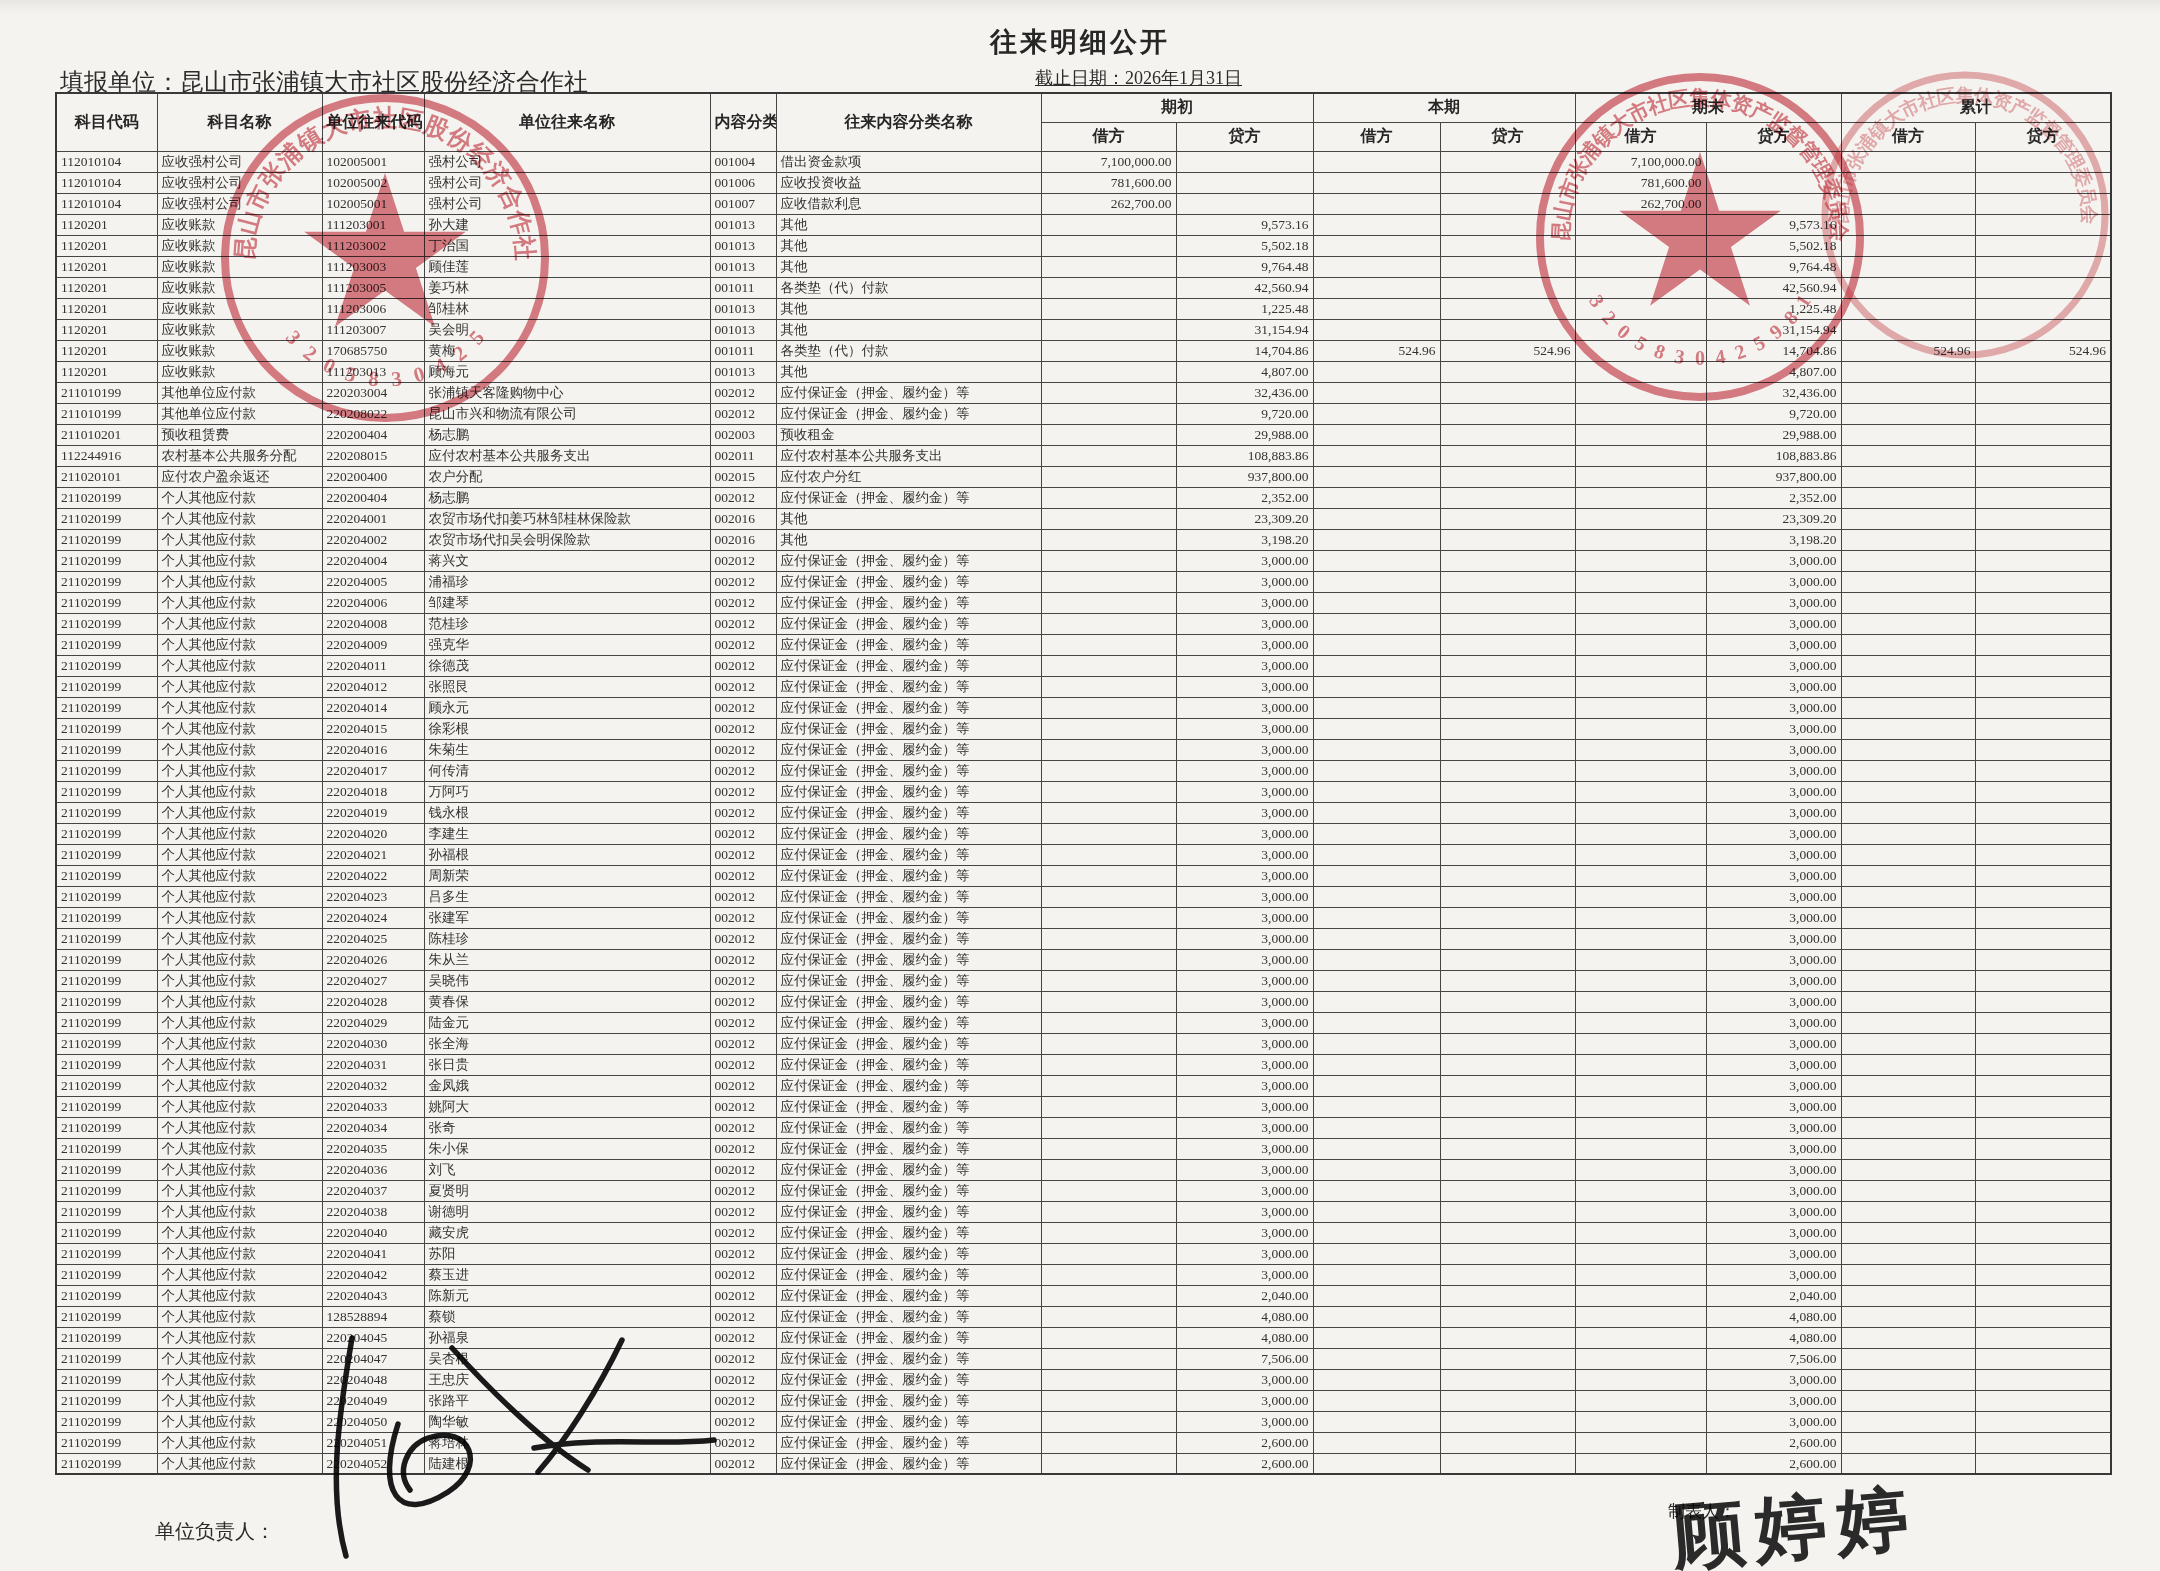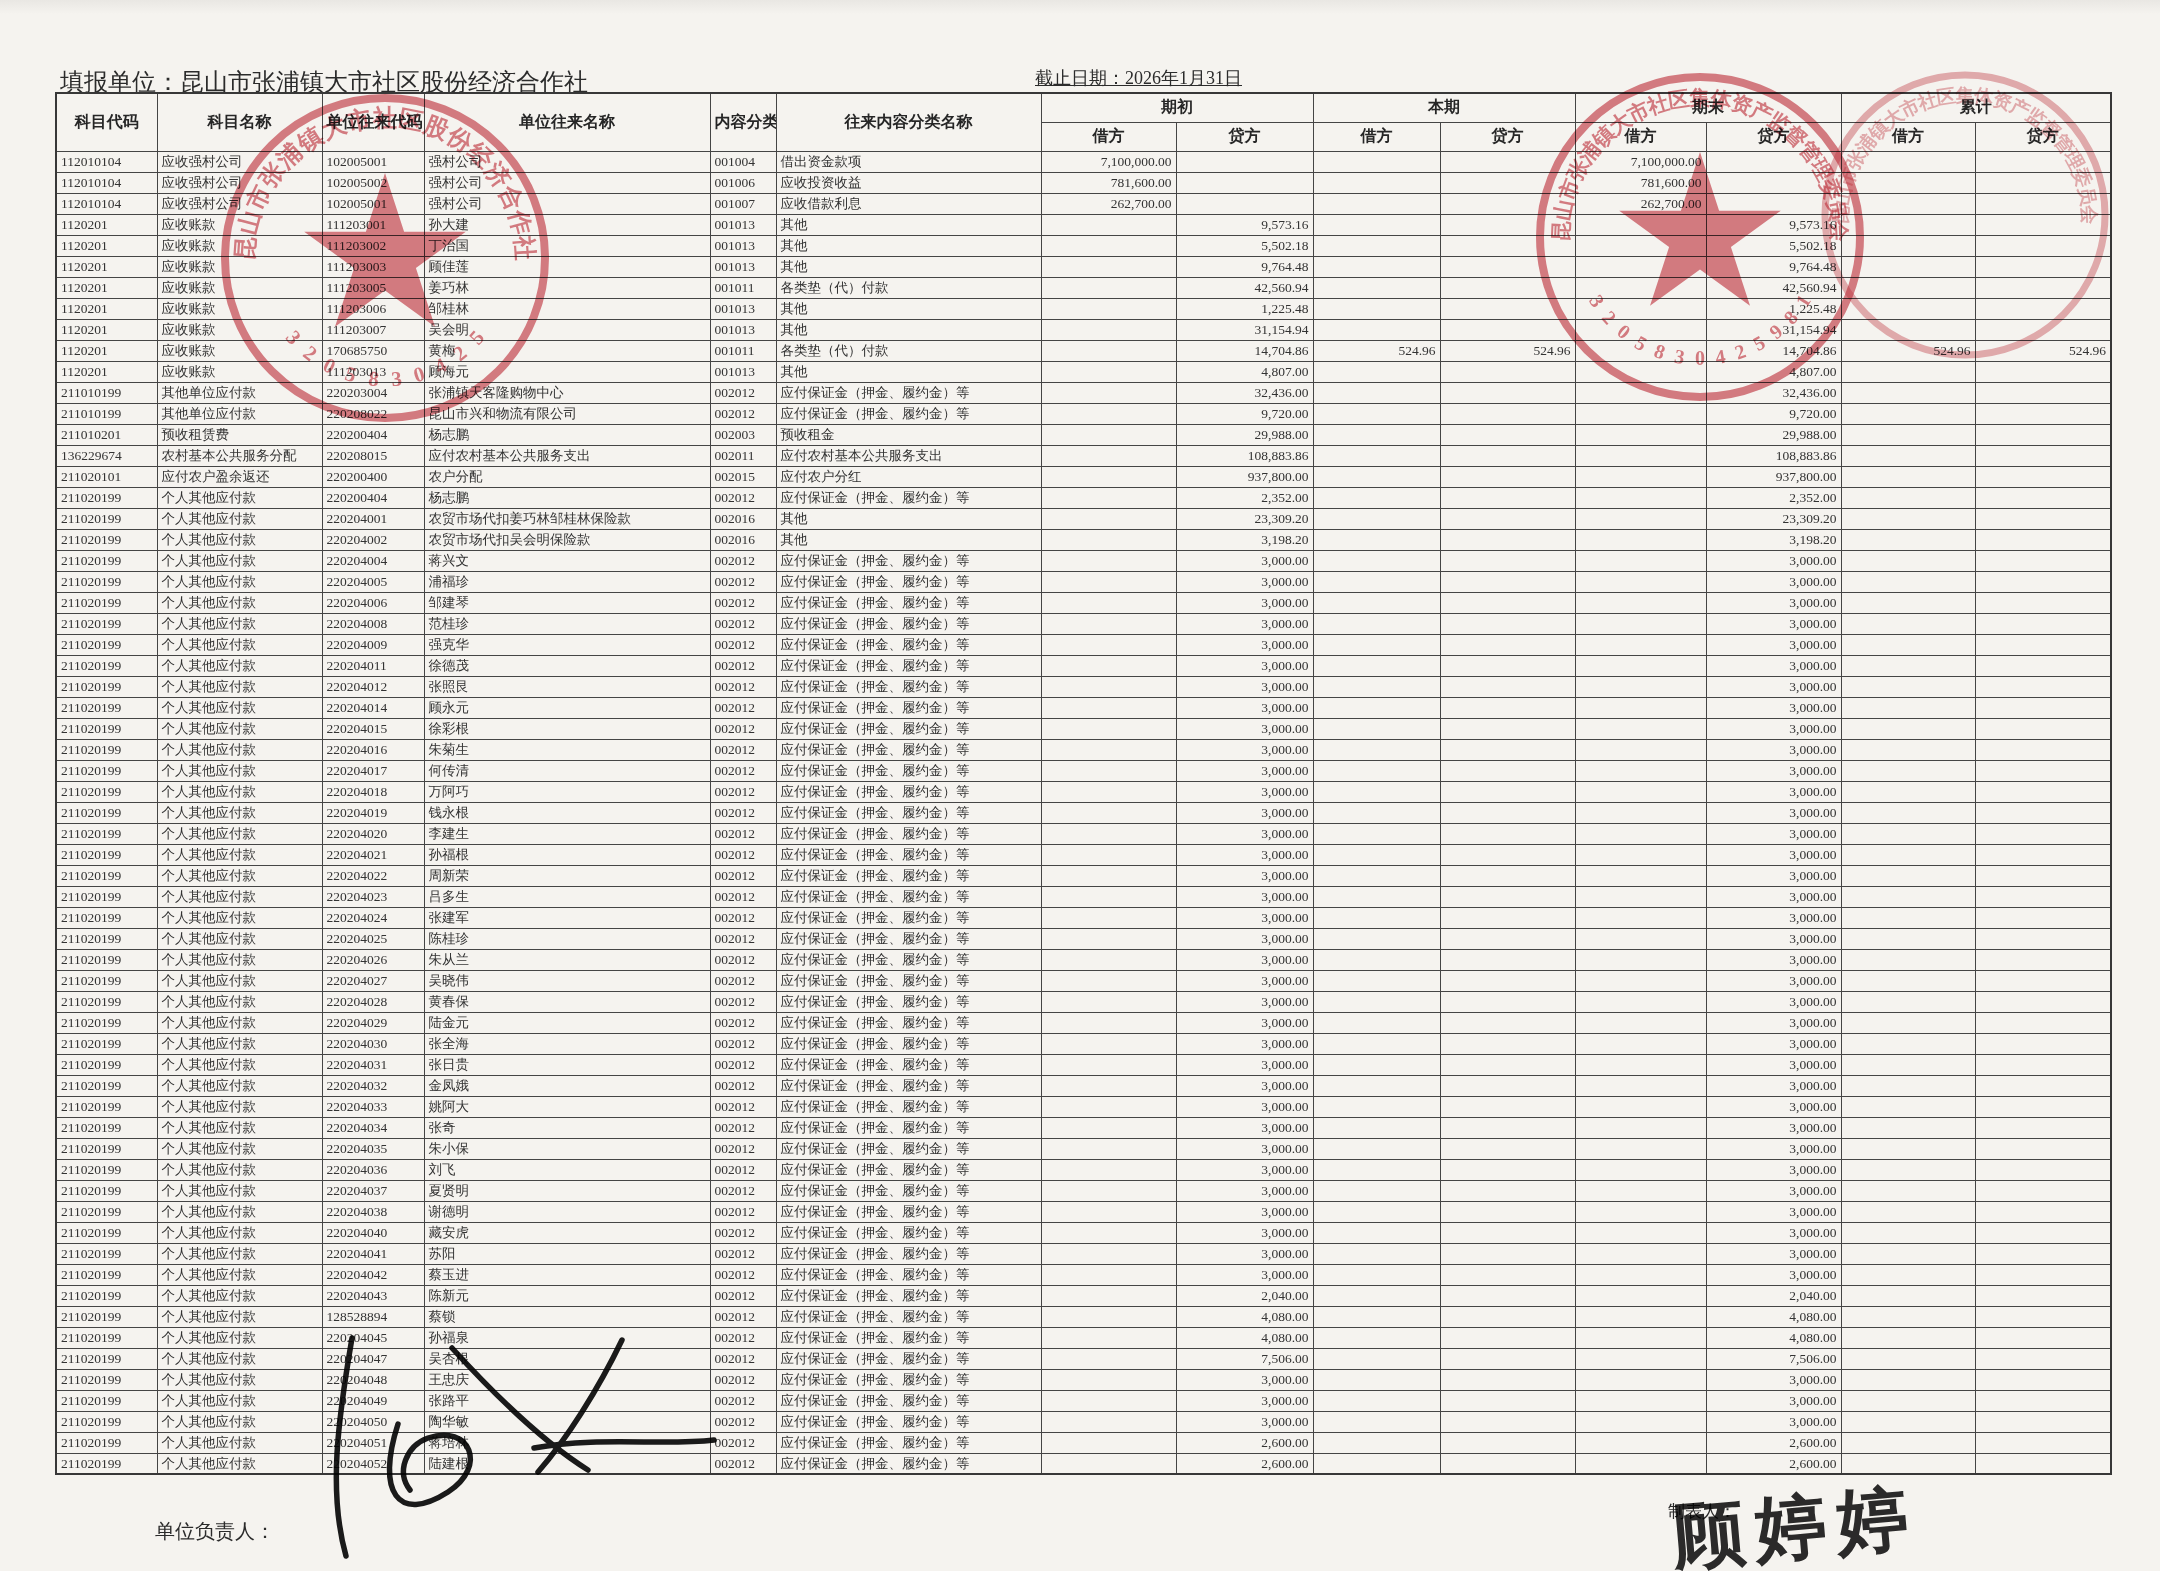--- a/index.html
+++ b/index.html
@@ -40,20 +40,21 @@
   .sig-name{
     font-size:72px;fill:#2c2c2c;font-family:"Liberation Serif","DejaVu Serif",serif;
     letter-spacing:10px;font-weight:bold;
   }
 </style>
 </head>
 <body>
 
 <div class="page">
 
+  <h1 class="title">往来明细公开</h1>
   <div class="meta-unit">填报单位：昆山市张浦镇大市社区股份经济合作社</div>
   <div class="meta-date">截止日期：2026年1月31日</div>
 
   <table class="main">
     <colgroup>
       <col style="width:101px">
         <col style="width:165px">
         <col style="width:102px">
       <col style="width:286px">
         <col style="width:66px">
@@ -310,21 +311,21 @@
           <td class="num"></td>
           <td class="num">29,988.00</td>
           <td class="num"></td>
           <td class="num"></td>
           <td class="num"></td>
           <td class="num">29,988.00</td>
           <td class="num"></td>
           <td class="num"></td>
         </tr>
         <tr>
-          <td class="txt">136229674</td>
+          <td class="txt">112244916</td>
           <td class="txt">农村基本公共服务分配</td>
           <td class="txt">220208015</td>
           <td class="txt">应付农村基本公共服务支出</td>
           <td class="txt">002011</td>
           <td class="txt">应付农村基本公共服务支出</td>
           <td class="num"></td>
           <td class="num">108,883.86</td>
           <td class="num"></td>
           <td class="num"></td>
           <td class="num"></td>

